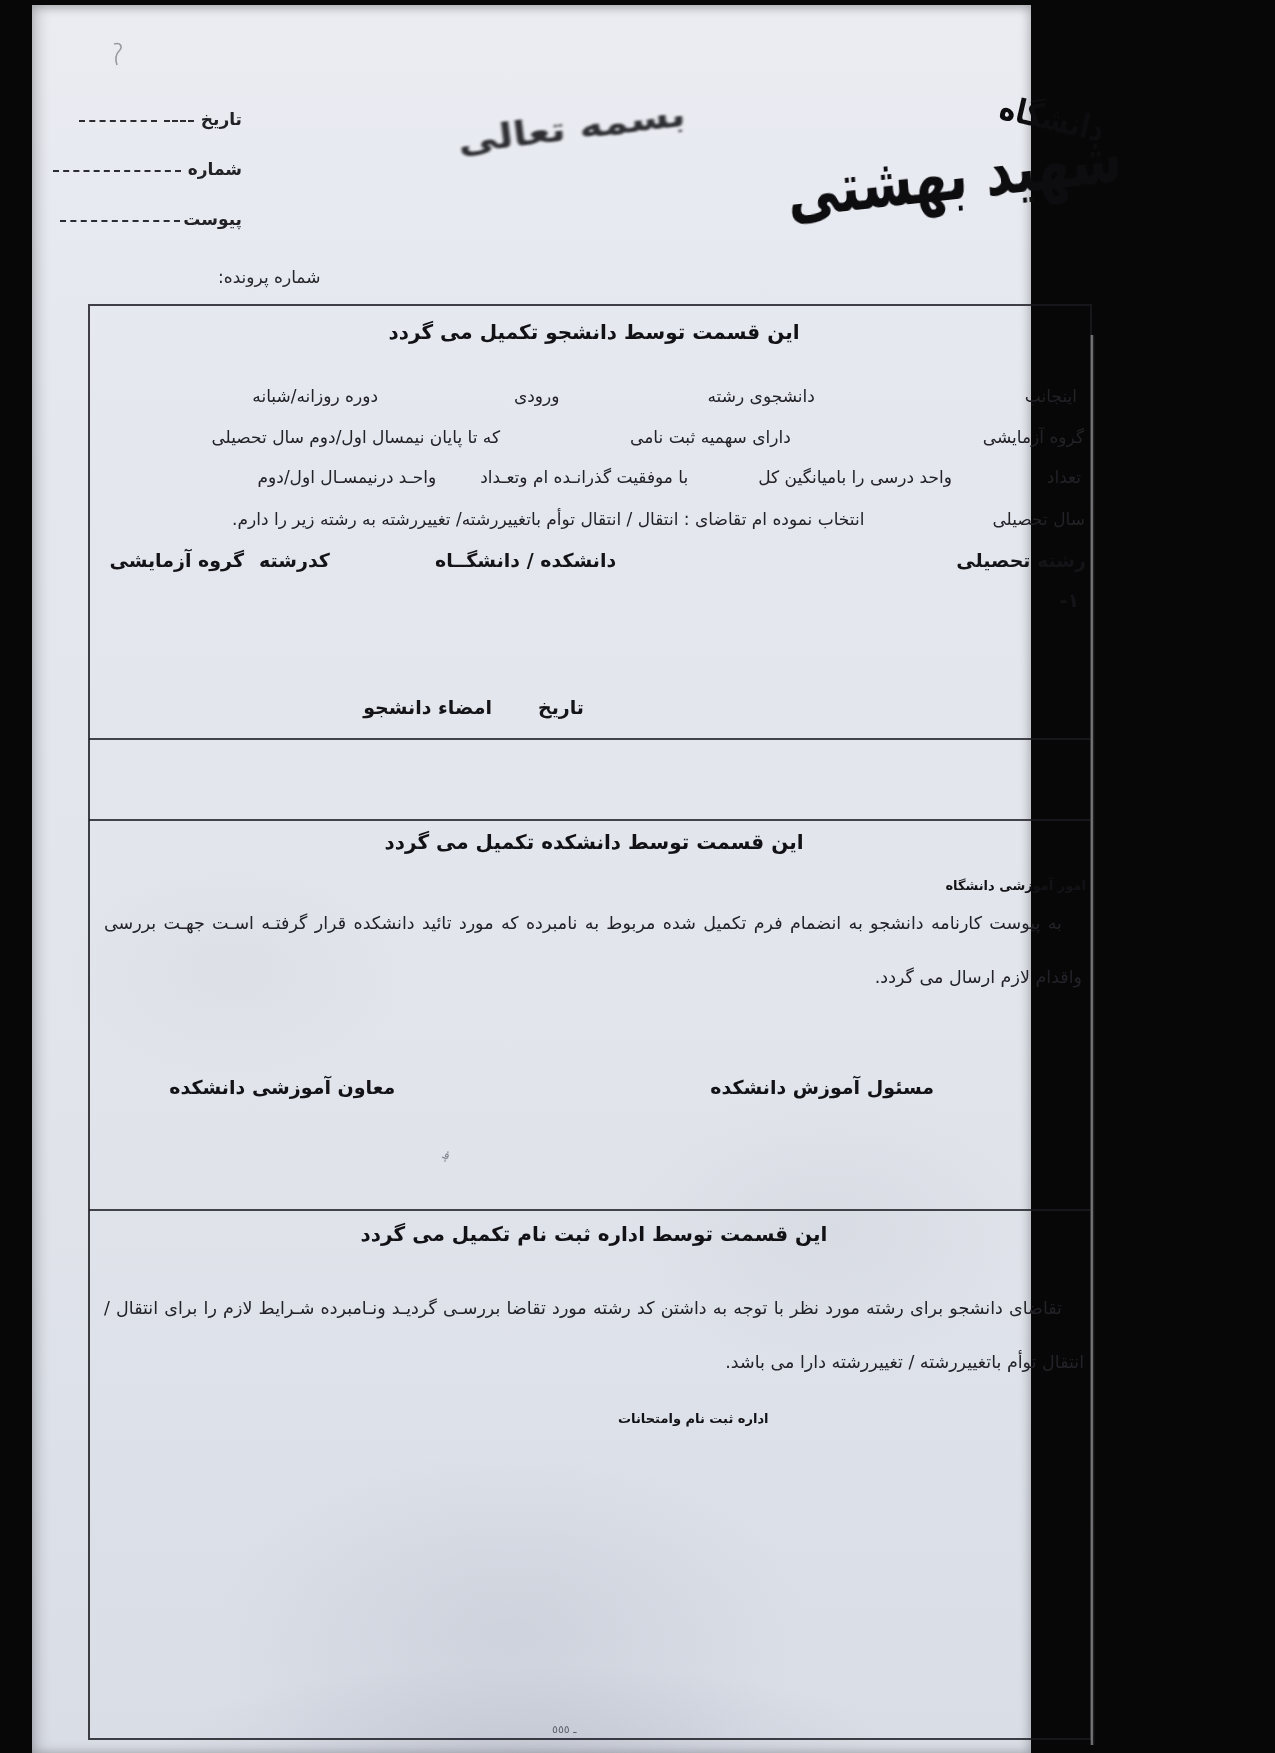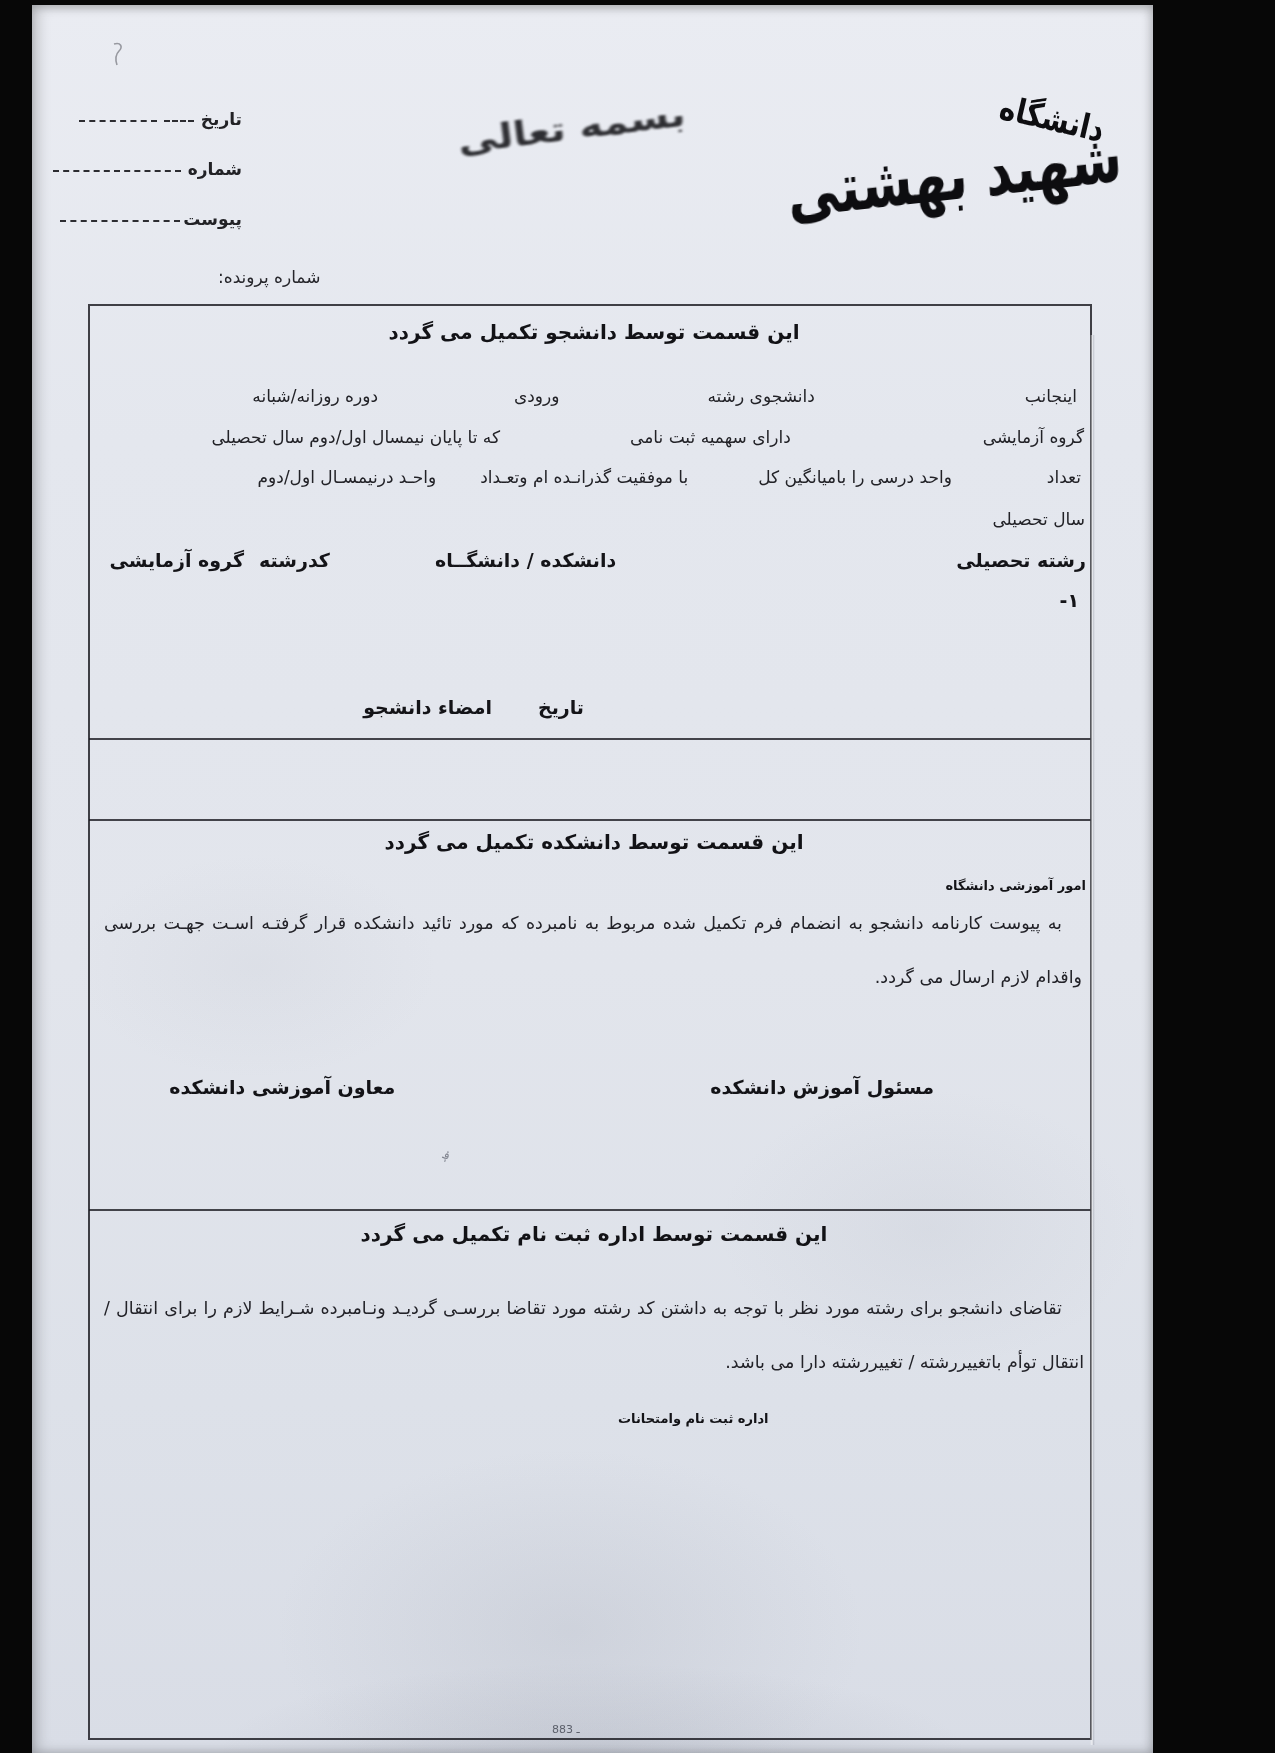--- a/index.html
+++ b/index.html
@@ -4,21 +4,21 @@
 <style>
   html,body{margin:0;padding:0;}
   body{
     width:1275px;height:1753px;position:relative;overflow:hidden;
     background:#070707;
     font-family:"DejaVu Sans",sans-serif;
     color:#1d1d22;
   }
   
   .paper{
-    position:absolute;left:32px;top:5px;width:1121px;height:1748px;
+    position:absolute;left:32px;top:5px;width:999px;height:1748px;
     background:linear-gradient(180deg,#eaecf2 0%,#e4e7ee 25%,#e2e5ec 55%,#dde1e9 80%,#d9dde6 100%);
     box-shadow:inset 6px 0 14px rgba(0,0,0,.18), inset -4px 0 10px rgba(0,0,0,.12), inset 0 4px 8px rgba(0,0,0,.10);
     direction:rtl;
   }
   .paper::before{ 
     content:"";position:absolute;inset:0;pointer-events:none;
     background:
       radial-gradient(420px 260px at 48% 93%,rgba(150,155,168,.18),transparent 70%),
       radial-gradient(300px 200px at 80% 70%,rgba(150,155,168,.10),transparent 70%),
       radial-gradient(260px 160px at 20% 55%,rgba(150,155,168,.08),transparent 70%),
@@ -122,20 +122,21 @@
 
     <div class="form-row" style="top:161px;padding-right:9px">
       <span class="seg">تعداد</span>
       <span class="seg" style="margin-right:95px">واحد درسی را بامیانگین کل</span>
       <span class="seg" style="margin-right:70px">با موفقیت گذرانـده ام وتعـداد</span>
       <span class="seg" style="margin-right:44px">واحـد درنیمسـال اول/دوم</span>
     </div>
 
     <div class="form-row" style="top:203px;padding-right:5px">
       <span class="seg">سال تحصیلی</span>
+      <span class="seg" style="margin-right:128px">انتخاب نموده ام تقاضای : انتقال / انتقال توأم باتغییررشته/ تغییررشته به رشته زیر را دارم.</span>
     </div>
 
     <div class="form-row bold" style="top:243px;padding-right:4px">
       <span class="seg">رشته تحصیلی</span>
       <span class="seg" style="margin-right:340px">دانشکده / دانشگــاه</span>
       <span class="seg" style="margin-right:105px">کدرشته</span>
       <span class="seg" style="margin-right:15px">گروه آزمایشی</span>
     </div>
 
     <div class="form-row bold" style="top:283px;padding-right:11px">
@@ -164,15 +165,15 @@
     <div class="hr" style="top:903px"></div>
 
     <div class="sec-header" style="top:916px">این قسمت توسط اداره ثبت نام تکمیل می گردد</div>
     <div class="para" style="top:975px;right:6px;left:14px;text-indent:22px">تقاضای دانشجو برای رشته مورد نظر با توجه به داشتن کد رشته مورد تقاضا بررسـی گردیـد ونـامبرده شـرایط لازم را برای انتقال / انتقال توأم باتغییررشته / تغییررشته دارا می باشد.</div>
     <div class="sub-label" style="top:1105px;left:528px">اداره ثبت نام وامتحانات</div>
 
   </div>
 
   <div class="crease"></div>
 
-  <div class="bottom-dots">ـ 883</div>
+  <div class="bottom-dots">ـ ٥٥٥</div>
 
 </div>
 
 </body></html>

